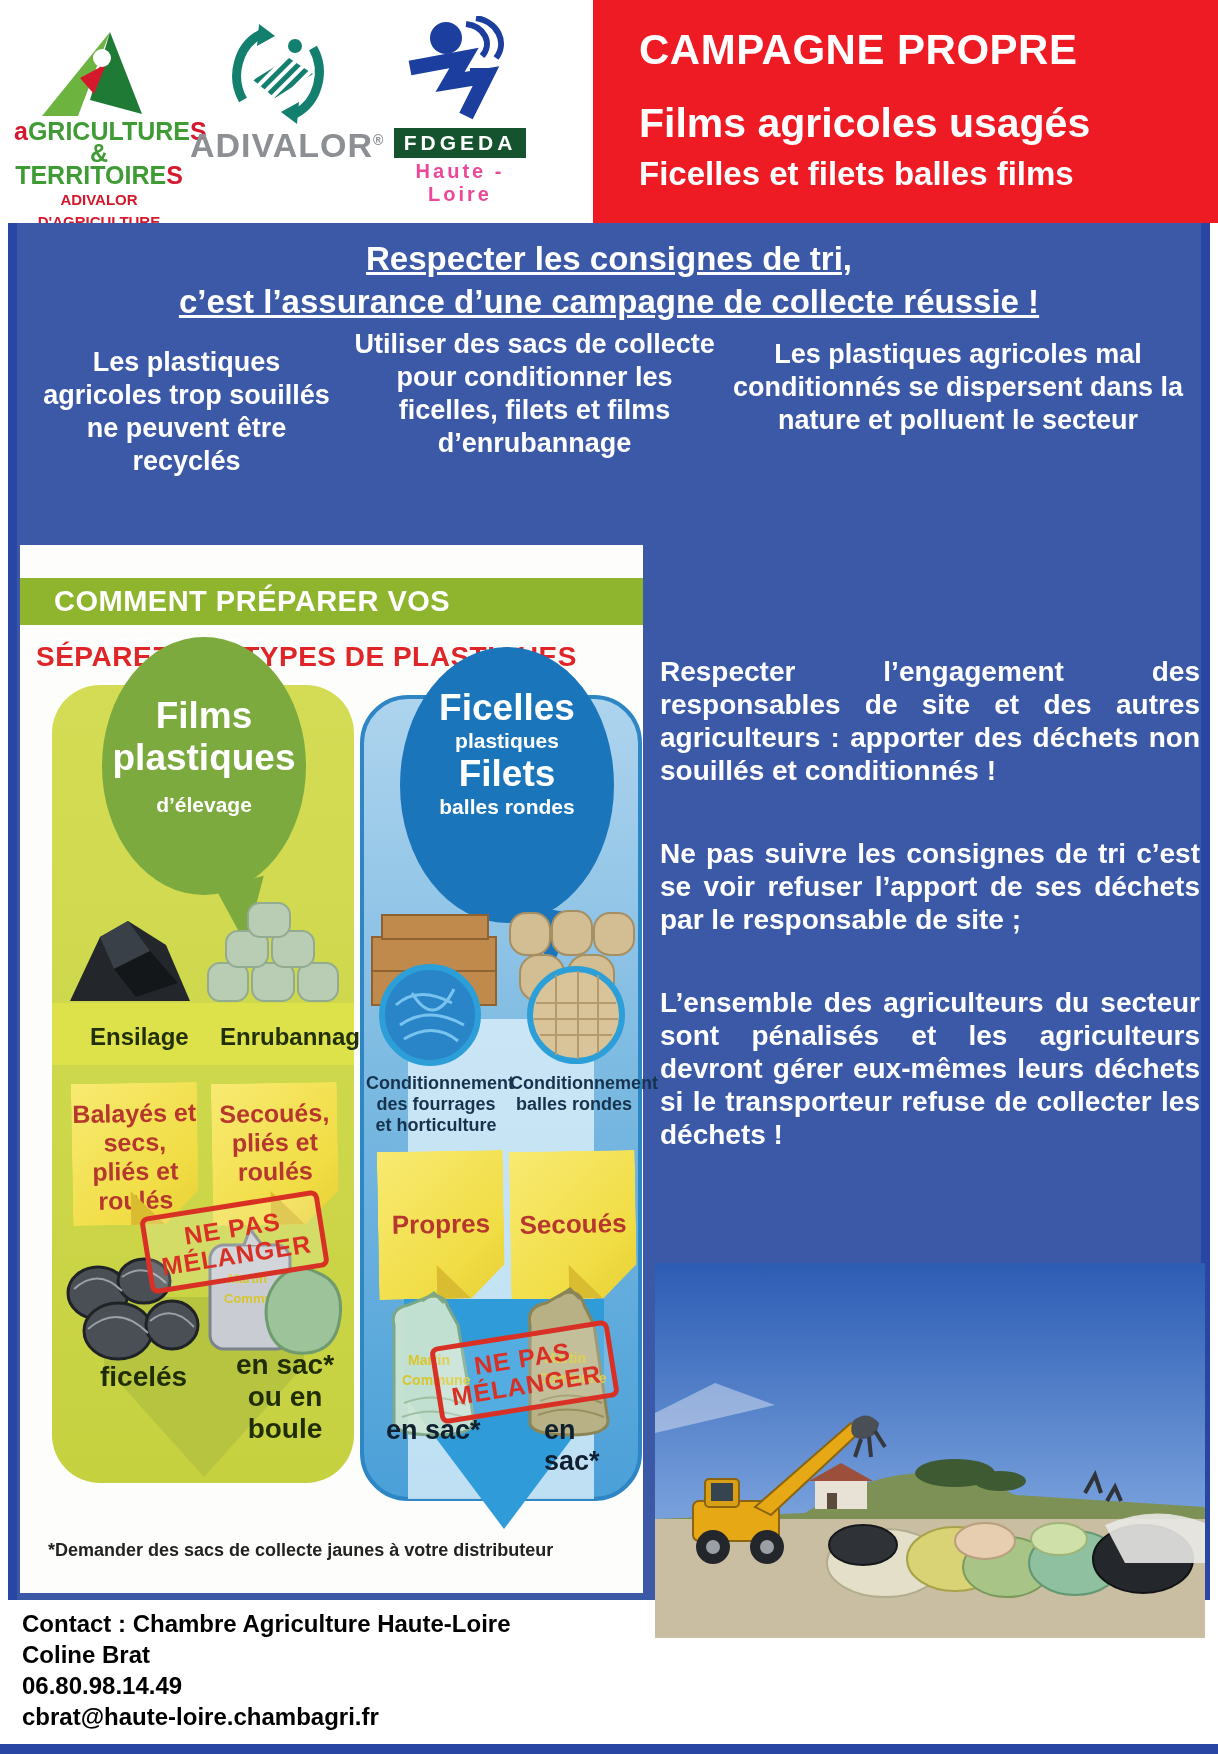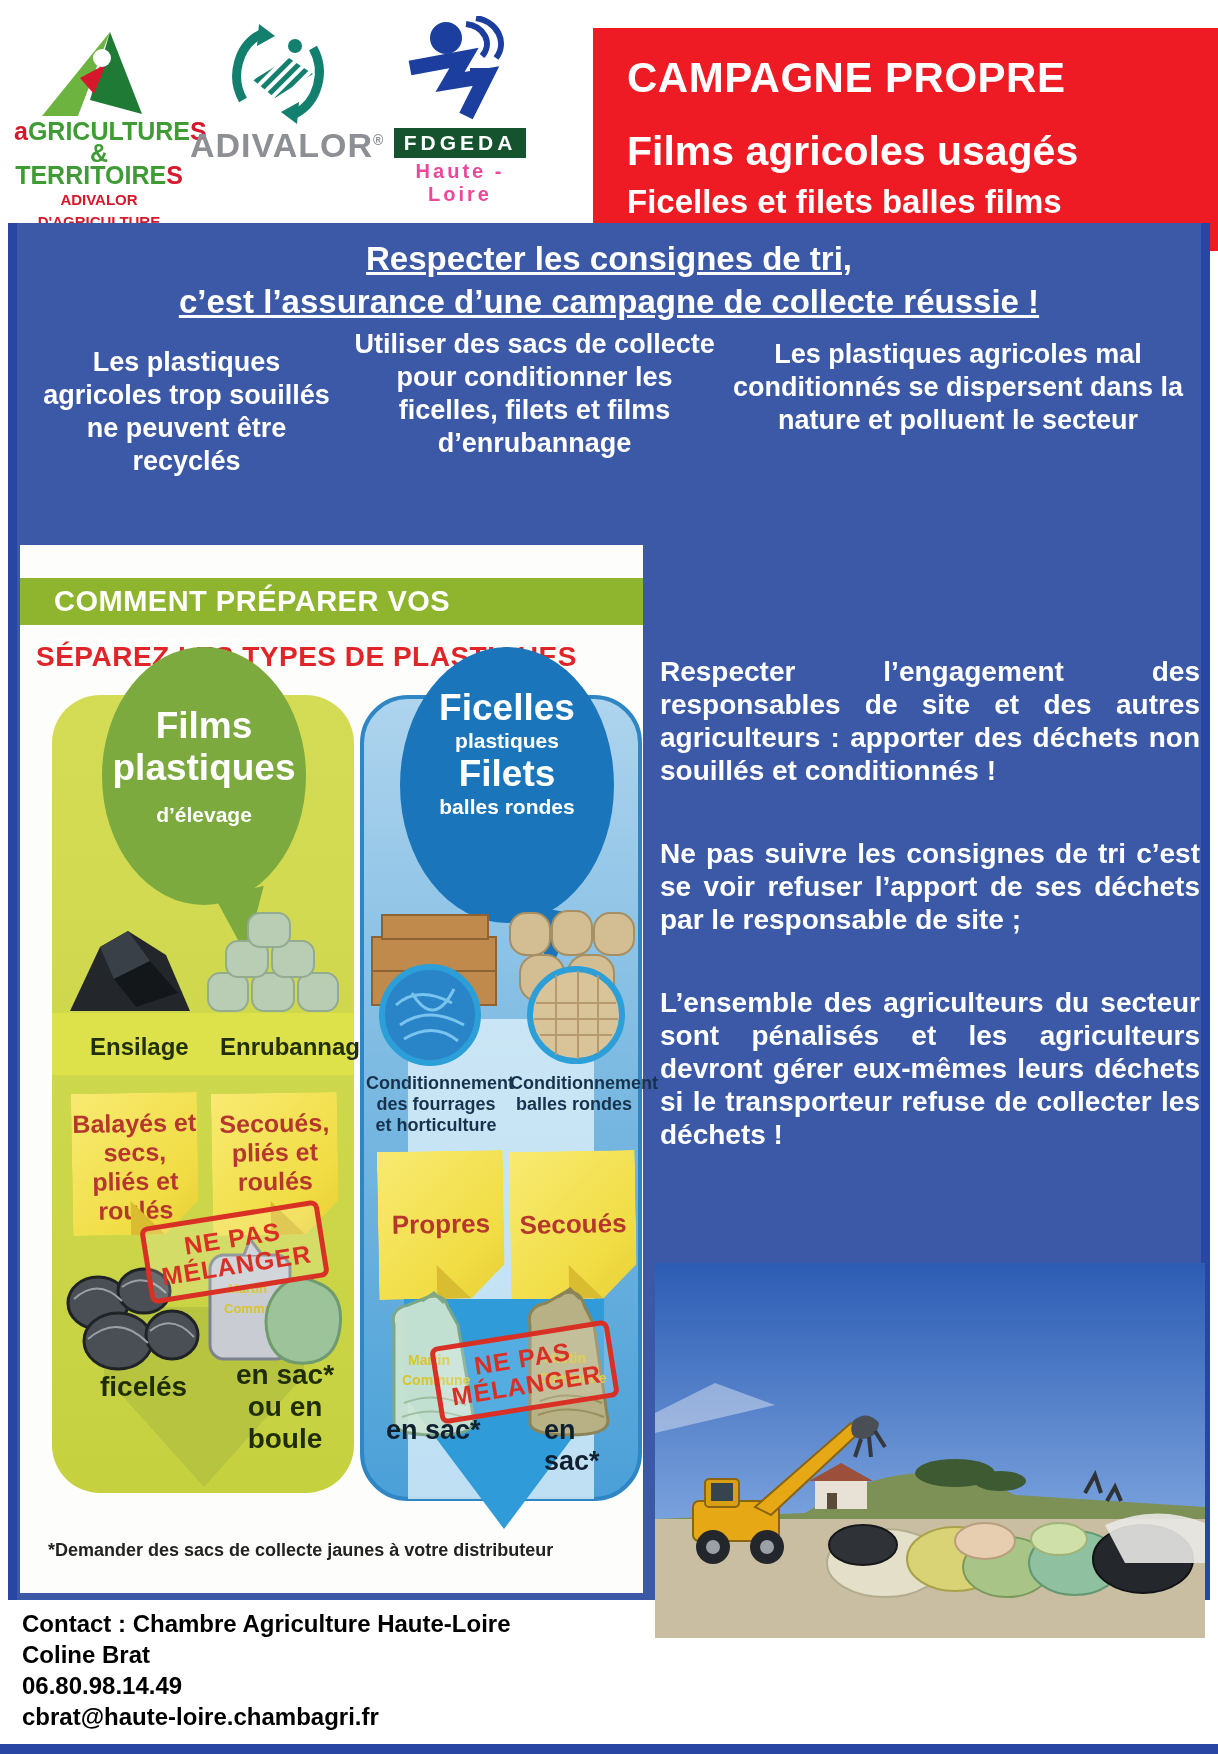--- a/index.html
+++ b/index.html
@@ -14,21 +14,21 @@
   .chambre-text .l1{ color:#3f9c35; font-size:25px; letter-spacing:0; }
   .chambre-text .l1 b, .chambre-text .l2 b{ color:#d6182c; }
   .chambre-text .l2{ color:#3f9c35; font-size:25px; }
   .chambre-text .l3{ color:#d6182c; font-size:15px; margin-top:3px; }
   .chambre-text .l4{ color:#d6182c; font-size:15px; text-align:right; padding-right:8px; }
   .adivalor-name{ color:#8c8f93; font-weight:bold; font-size:34px; letter-spacing:1px; }
   .adivalor-name sup{ font-size:14px; }
   .fdgeda-band{ background:#14532d; color:#fff; font-weight:bold; font-size:21px; letter-spacing:4px; padding:3px 10px; display:inline-block; }
   .fdgeda-sub{ color:#ec4899; font-weight:bold; font-size:20px; letter-spacing:3px; margin-top:2px; }
 
-  .red-banner{ position:absolute; top:0; left:593px; width:625px; height:223px; background:#ee1b24; color:#fff; padding:26px 0 0 34px;margin-top:28px; }
+  .red-banner{ position:absolute; top:0; left:593px; width:625px; height:223px; background:#ee1b24; color:#fff; padding:26px 0 0 46px; }
   .red-banner .t1{ font-size:42px; font-weight:bold; letter-spacing:0.5px; }
   .red-banner .t2{ font-size:41px; font-weight:bold; margin-top:26px; }
   .red-banner .t3{ font-size:33px; font-weight:bold; margin-top:8px; }
 
   
   .main-section{ position:absolute; top:223px; left:8px; width:1202px; height:1377px;
      background:#3c59a8; border-left:9px solid #2a46a5; border-right:9px solid #2a46a5; }
 
   .intro-heading{ position:absolute; top:237px; left:0; width:1218px; text-align:center; color:#fff; font-weight:bold; font-size:33px; line-height:43px; }
   .intro-heading span{ text-decoration:underline; }
@@ -40,21 +40,21 @@
   
   .rules{ position:absolute; top:655px; left:660px; width:540px; color:#fff; font-weight:bold; font-size:28px; line-height:33px; text-align:justify; }
   .rules p{ margin-bottom:50px; }
 
   
   .white-panel{ position:absolute; top:545px; left:20px; width:623px; height:1048px; background:#fdfdfb; }
   .green-band{ position:absolute; top:33px; left:0; width:100%; height:47px; background:#8fb52f; color:#fff; font-weight:bold; font-size:29px; line-height:47px; padding-left:34px; letter-spacing:0.5px; }
   .sub-red{ position:absolute; top:96px; left:16px; color:#e02528; font-weight:bold; font-size:28px; letter-spacing:0.5px; }
 
   .col{ position:absolute; border-radius:48px; }
-  .films-col{ left:32px; top:150px; width:302px; height:798px; background:linear-gradient(180deg,#d4dc55 0%,#cdd74a 55%,#c6d140 100%); }
+  .films-col{ left:32px; top:140px; width:302px; height:798px; background:linear-gradient(180deg,#d4dc55 0%,#cdd74a 55%,#c6d140 100%); }
   .fic-col{ left:340px; top:150px; width:282px; height:806px; border:4px solid #2e86c5; background:linear-gradient(180deg,#aed4ee 0%,#7ebbe2 45%,#4aa0d8 100%); }
 
   
   .bubble{ position:absolute; border-radius:50%; color:#fff; text-align:center; }
   .bubble-g{ left:50px; top:-48px; width:204px; height:258px; background:#7caa3e; }
   .bubble-g .tail{ position:absolute; left:120px; bottom:-48px; width:0; height:0; border-left:16px solid transparent; border-right:34px solid transparent; border-top:62px solid #7caa3e; transform:rotate(-14deg); }
   .bubble-b{ left:36px; top:-52px; width:214px; height:276px; background:#1b75bb; }
   .bubble-b .tail{ position:absolute; left:120px; bottom:-46px; width:0; height:0; border-left:36px solid transparent; border-right:14px solid transparent; border-top:60px solid #1b75bb; transform:rotate(10deg); }
   .bubble .big{ font-size:37px; font-weight:bold; line-height:42px; }
   .bubble .small{ font-size:21px; font-weight:bold; line-height:24px; }

